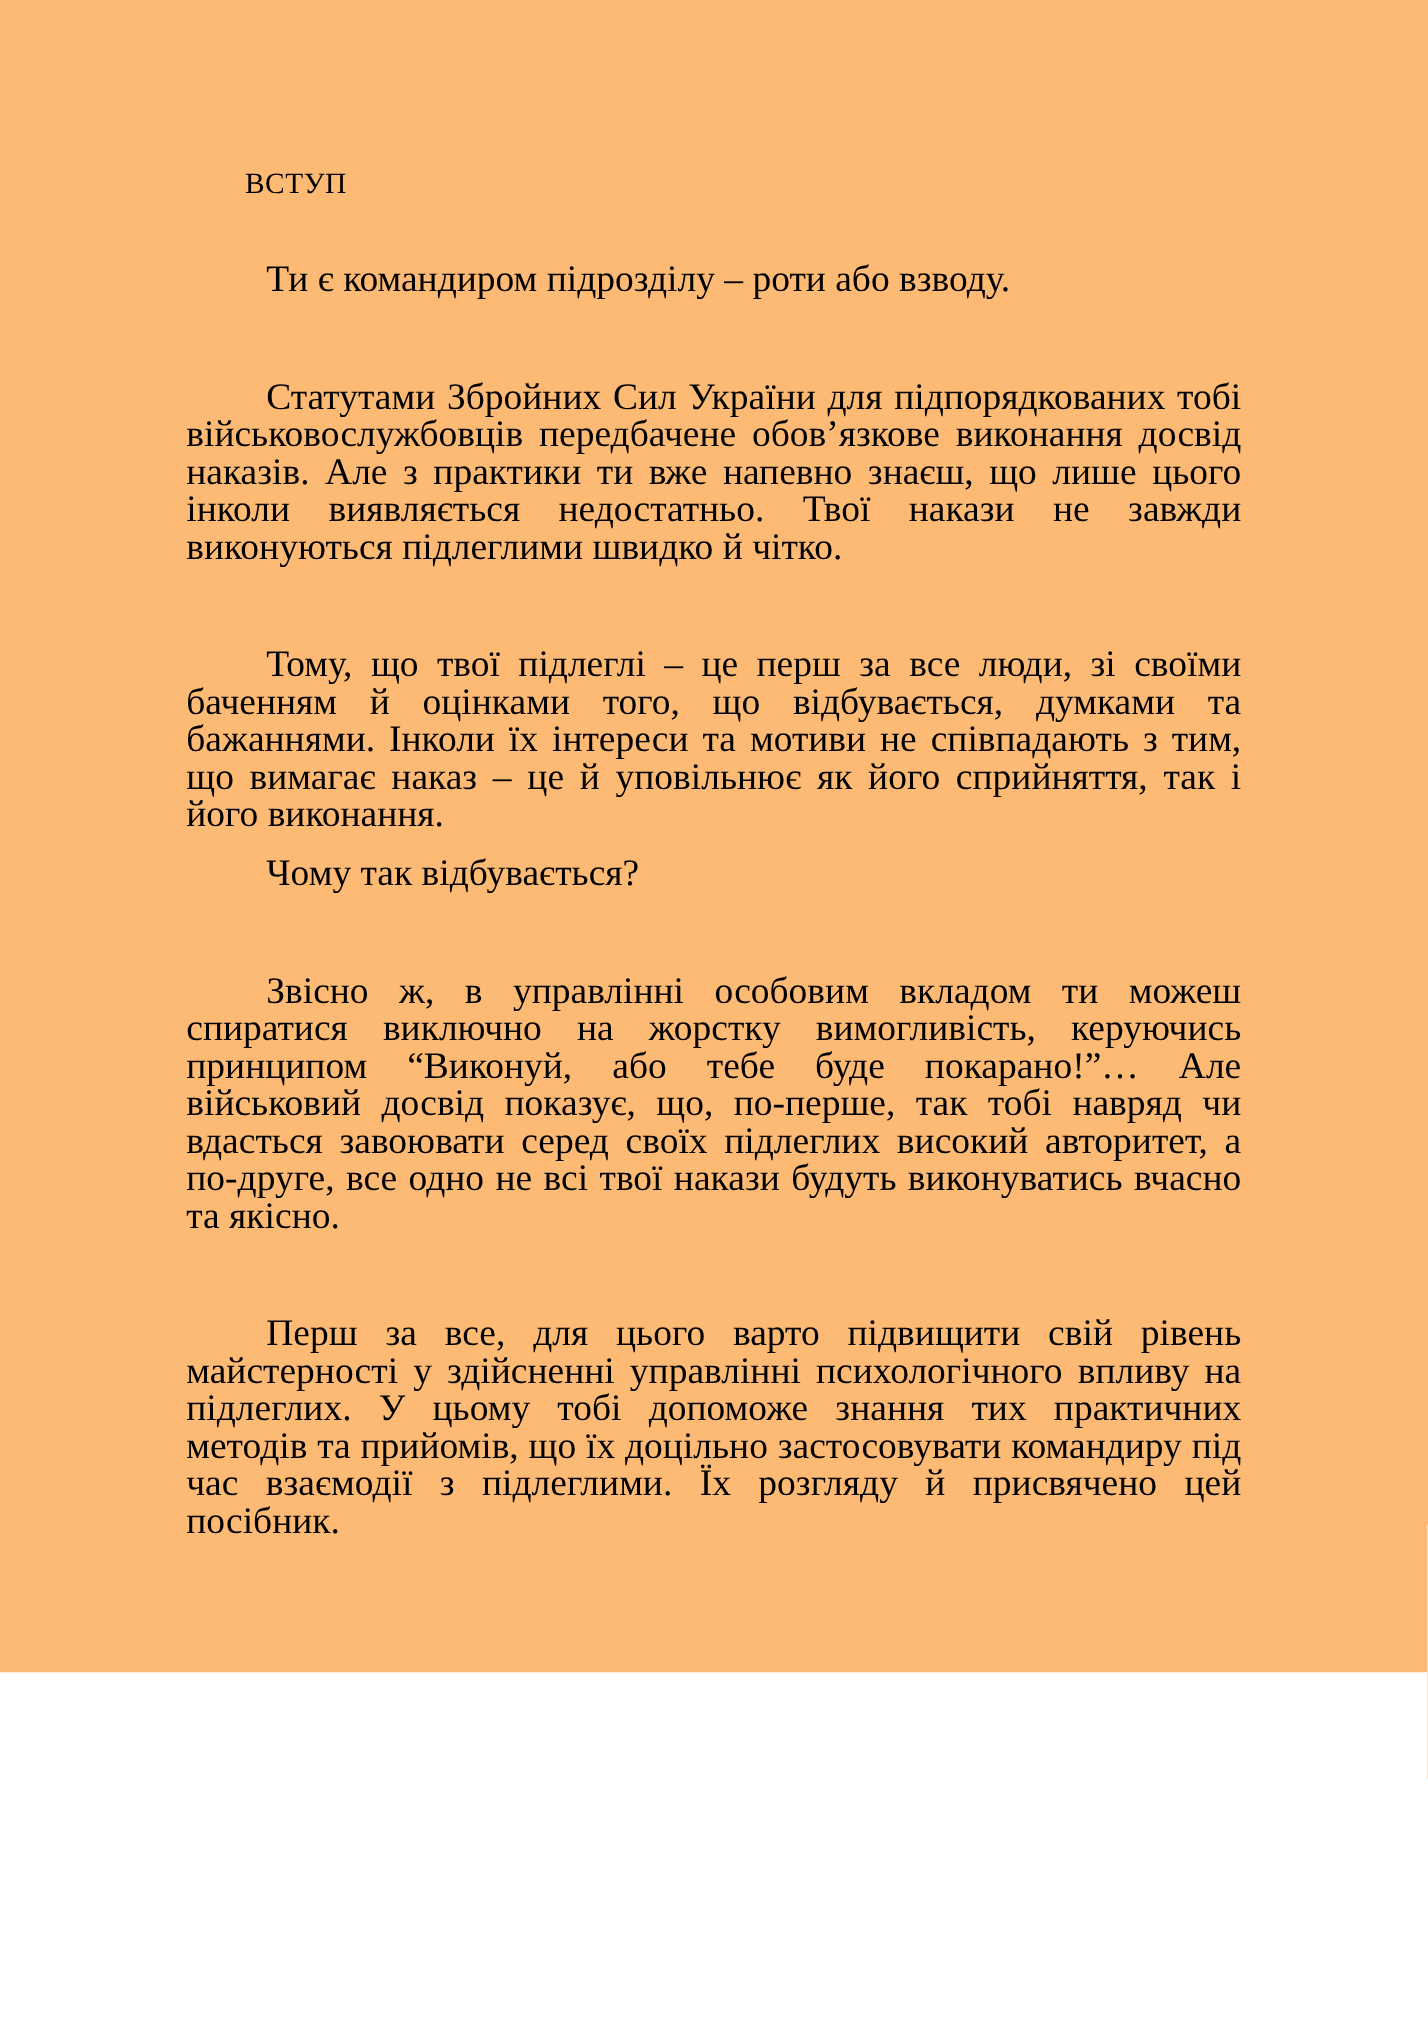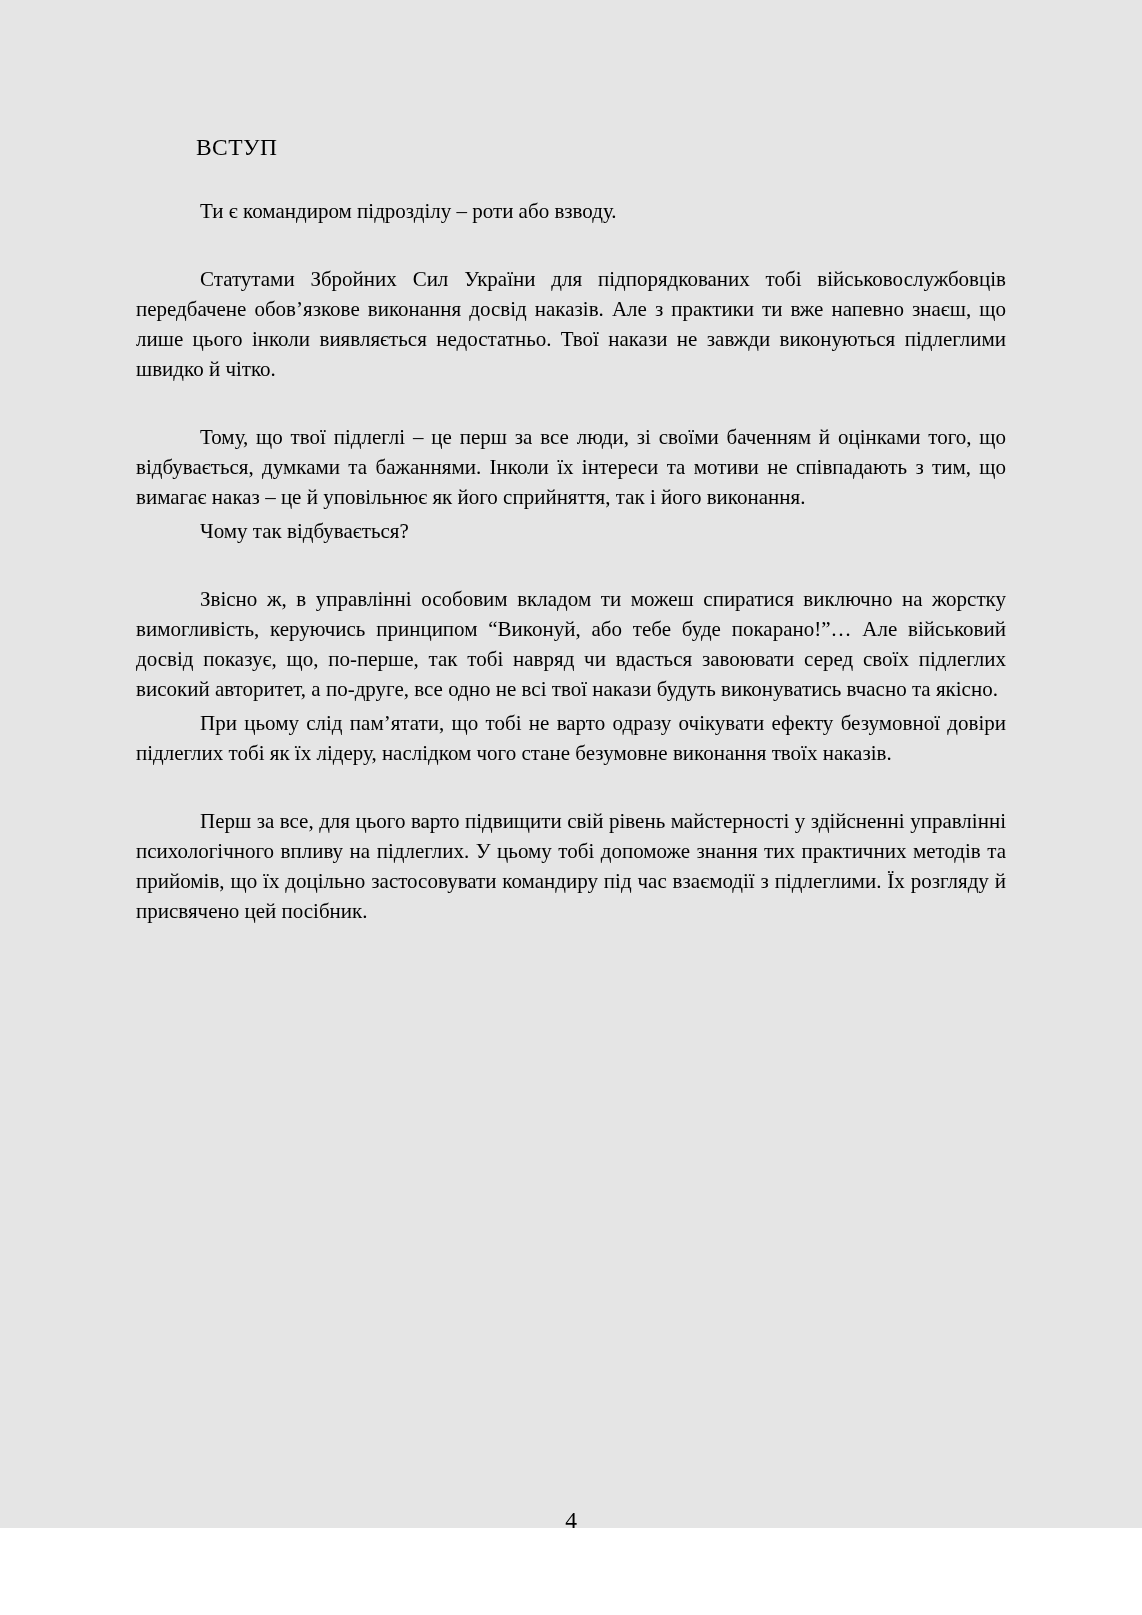--- a/index.html
+++ b/index.html
@@ -8,45 +8,45 @@
     padding: 0;
     background: #ffffff;
   }
   body {
     font-family: "Liberation Serif", "DejaVu Serif", serif;
     color: #000000;
   }
   .page {
     position: relative;
     width: 1142px;
-    height: 1528px;
-    background: #e5e5e5;
+    height: 1338px;
+    background: #fdba74;
     overflow: hidden;
     box-sizing: border-box;
   }
   .content {
     position: absolute;
     left: 132px;
     top: 132px;
     width: 878px;
   }
   .heading {
     font-size: 23.5px;
     line-height: 30px;
     text-align: left;
     text-indent: 64px;
     margin: 0;
     letter-spacing: 0.4px;
   }
   p.para {
-    font-size: 21px;
+    font-size: 30px;
     line-height: 30px;
     text-align: justify;
     text-indent: 64px;
-    margin: 4px;
+    margin: 17px;
     text-justify: inter-word;
     hyphens: none;
     -webkit-hyphens: none;
   }
   
   .gap-1 { height: 30px; }
   .gap-2 { height: 30px; }
   .gap-3 { height: 30px; }
   .gap-4 { height: 30px; }
   .gap-5 { height: 30px; }
@@ -82,21 +82,20 @@
     <div class="gap-3"></div>
 
     <p class="para">Тому, що твої підлеглі – це перш за все люди, зі своїми баченням й оцінками того, що відбувається, думками та бажаннями. Інколи їх інтереси та мотиви не співпадають з тим, що вимагає наказ – це й уповільнює як його сприйняття, так і його виконання.</p>
 
     <p class="para">Чому так відбувається?</p>
 
     <div class="gap-4"></div>
 
     <p class="para">Звісно ж, в управлінні особовим вкладом ти можеш спиратися виключно на жорстку вимогливість, керуючись принципом “Виконуй, або тебе буде покарано!”… Але військовий досвід показує, що, по-перше, так тобі навряд чи вдасться завоювати серед своїх підлеглих високий авторитет, а по-друге, все одно не всі твої накази будуть виконуватись вчасно та якісно.</p>
 
-    <p class="para">При цьому слід пам’ятати, що тобі не варто одразу очікувати ефекту безумовної довіри підлеглих тобі як їх лідеру, наслідком чого стане безумовне виконання твоїх наказів.</p>
 
     <div class="gap-5"></div>
 
 
     <p class="para">Перш за все, для цього варто підвищити свій рівень майстерності у здійсненні управлінні психологічного впливу на підлеглих. У цьому тобі допоможе знання тих практичних методів та прийомів, що їх доцільно застосовувати командиру під час взаємодії з підлеглими. Їх розгляду й присвячено цей посібник.</p>
 
   </div>
 
   <div class="pagenum">4</div>
 

